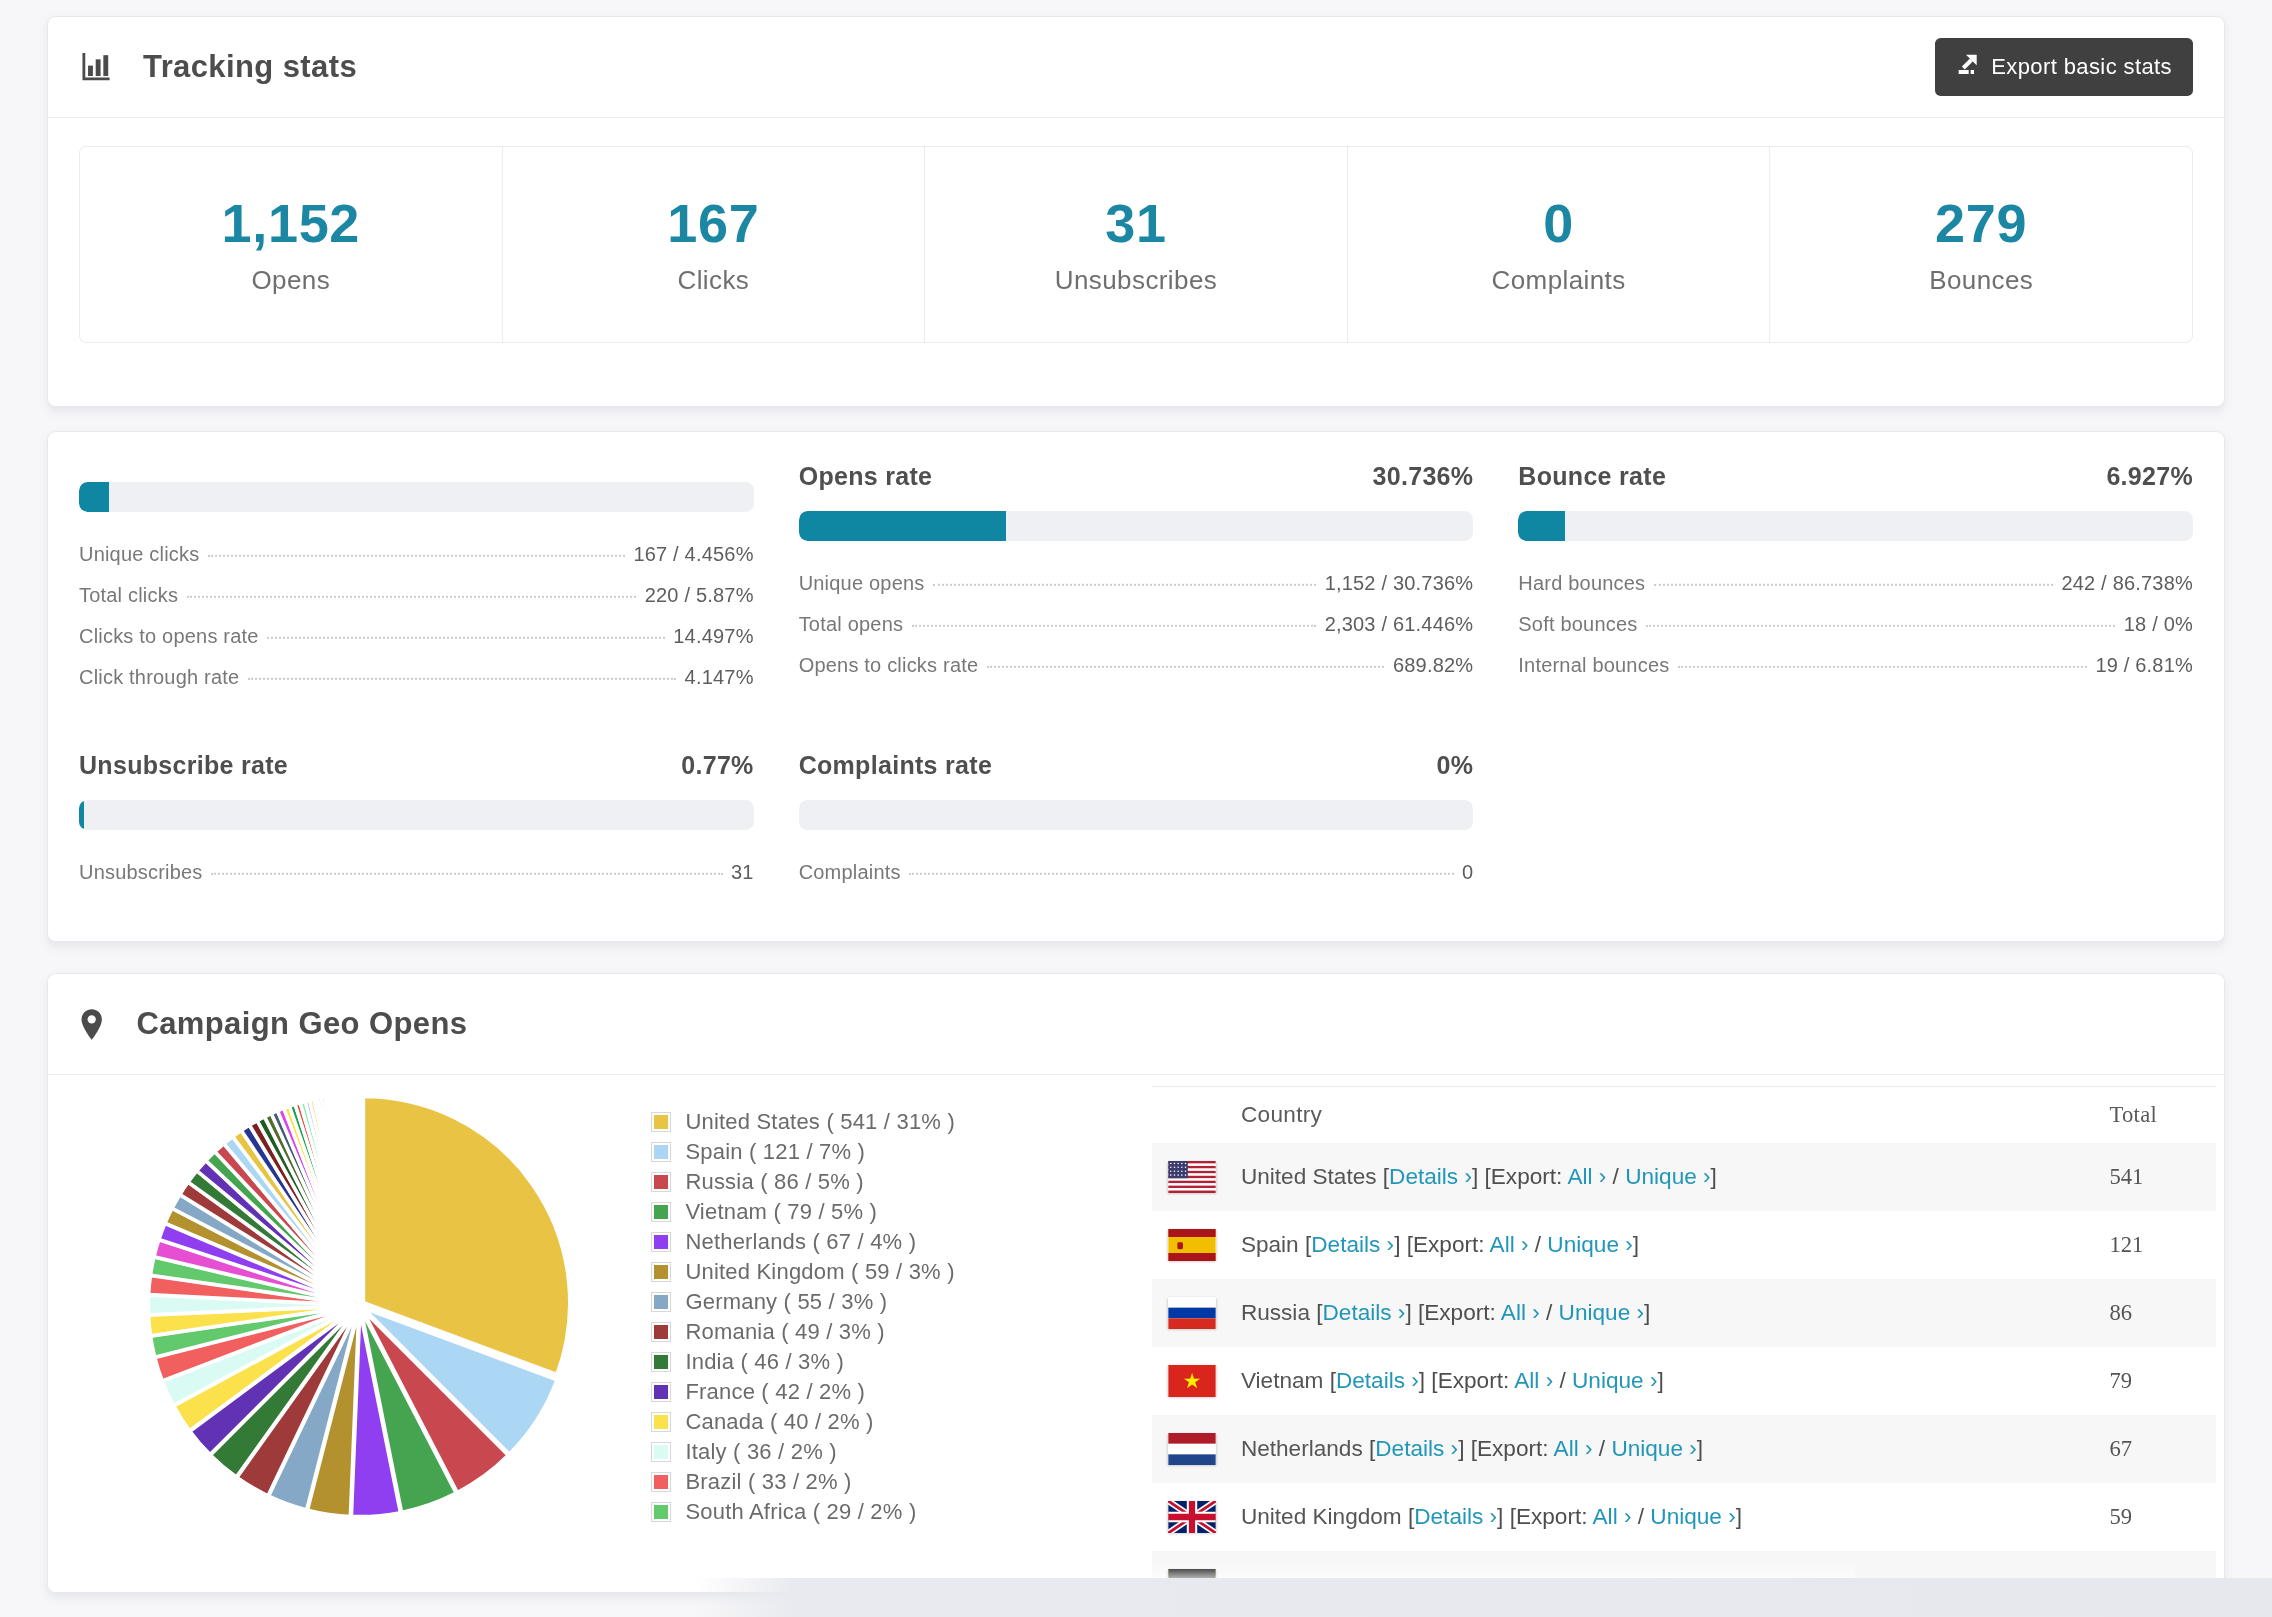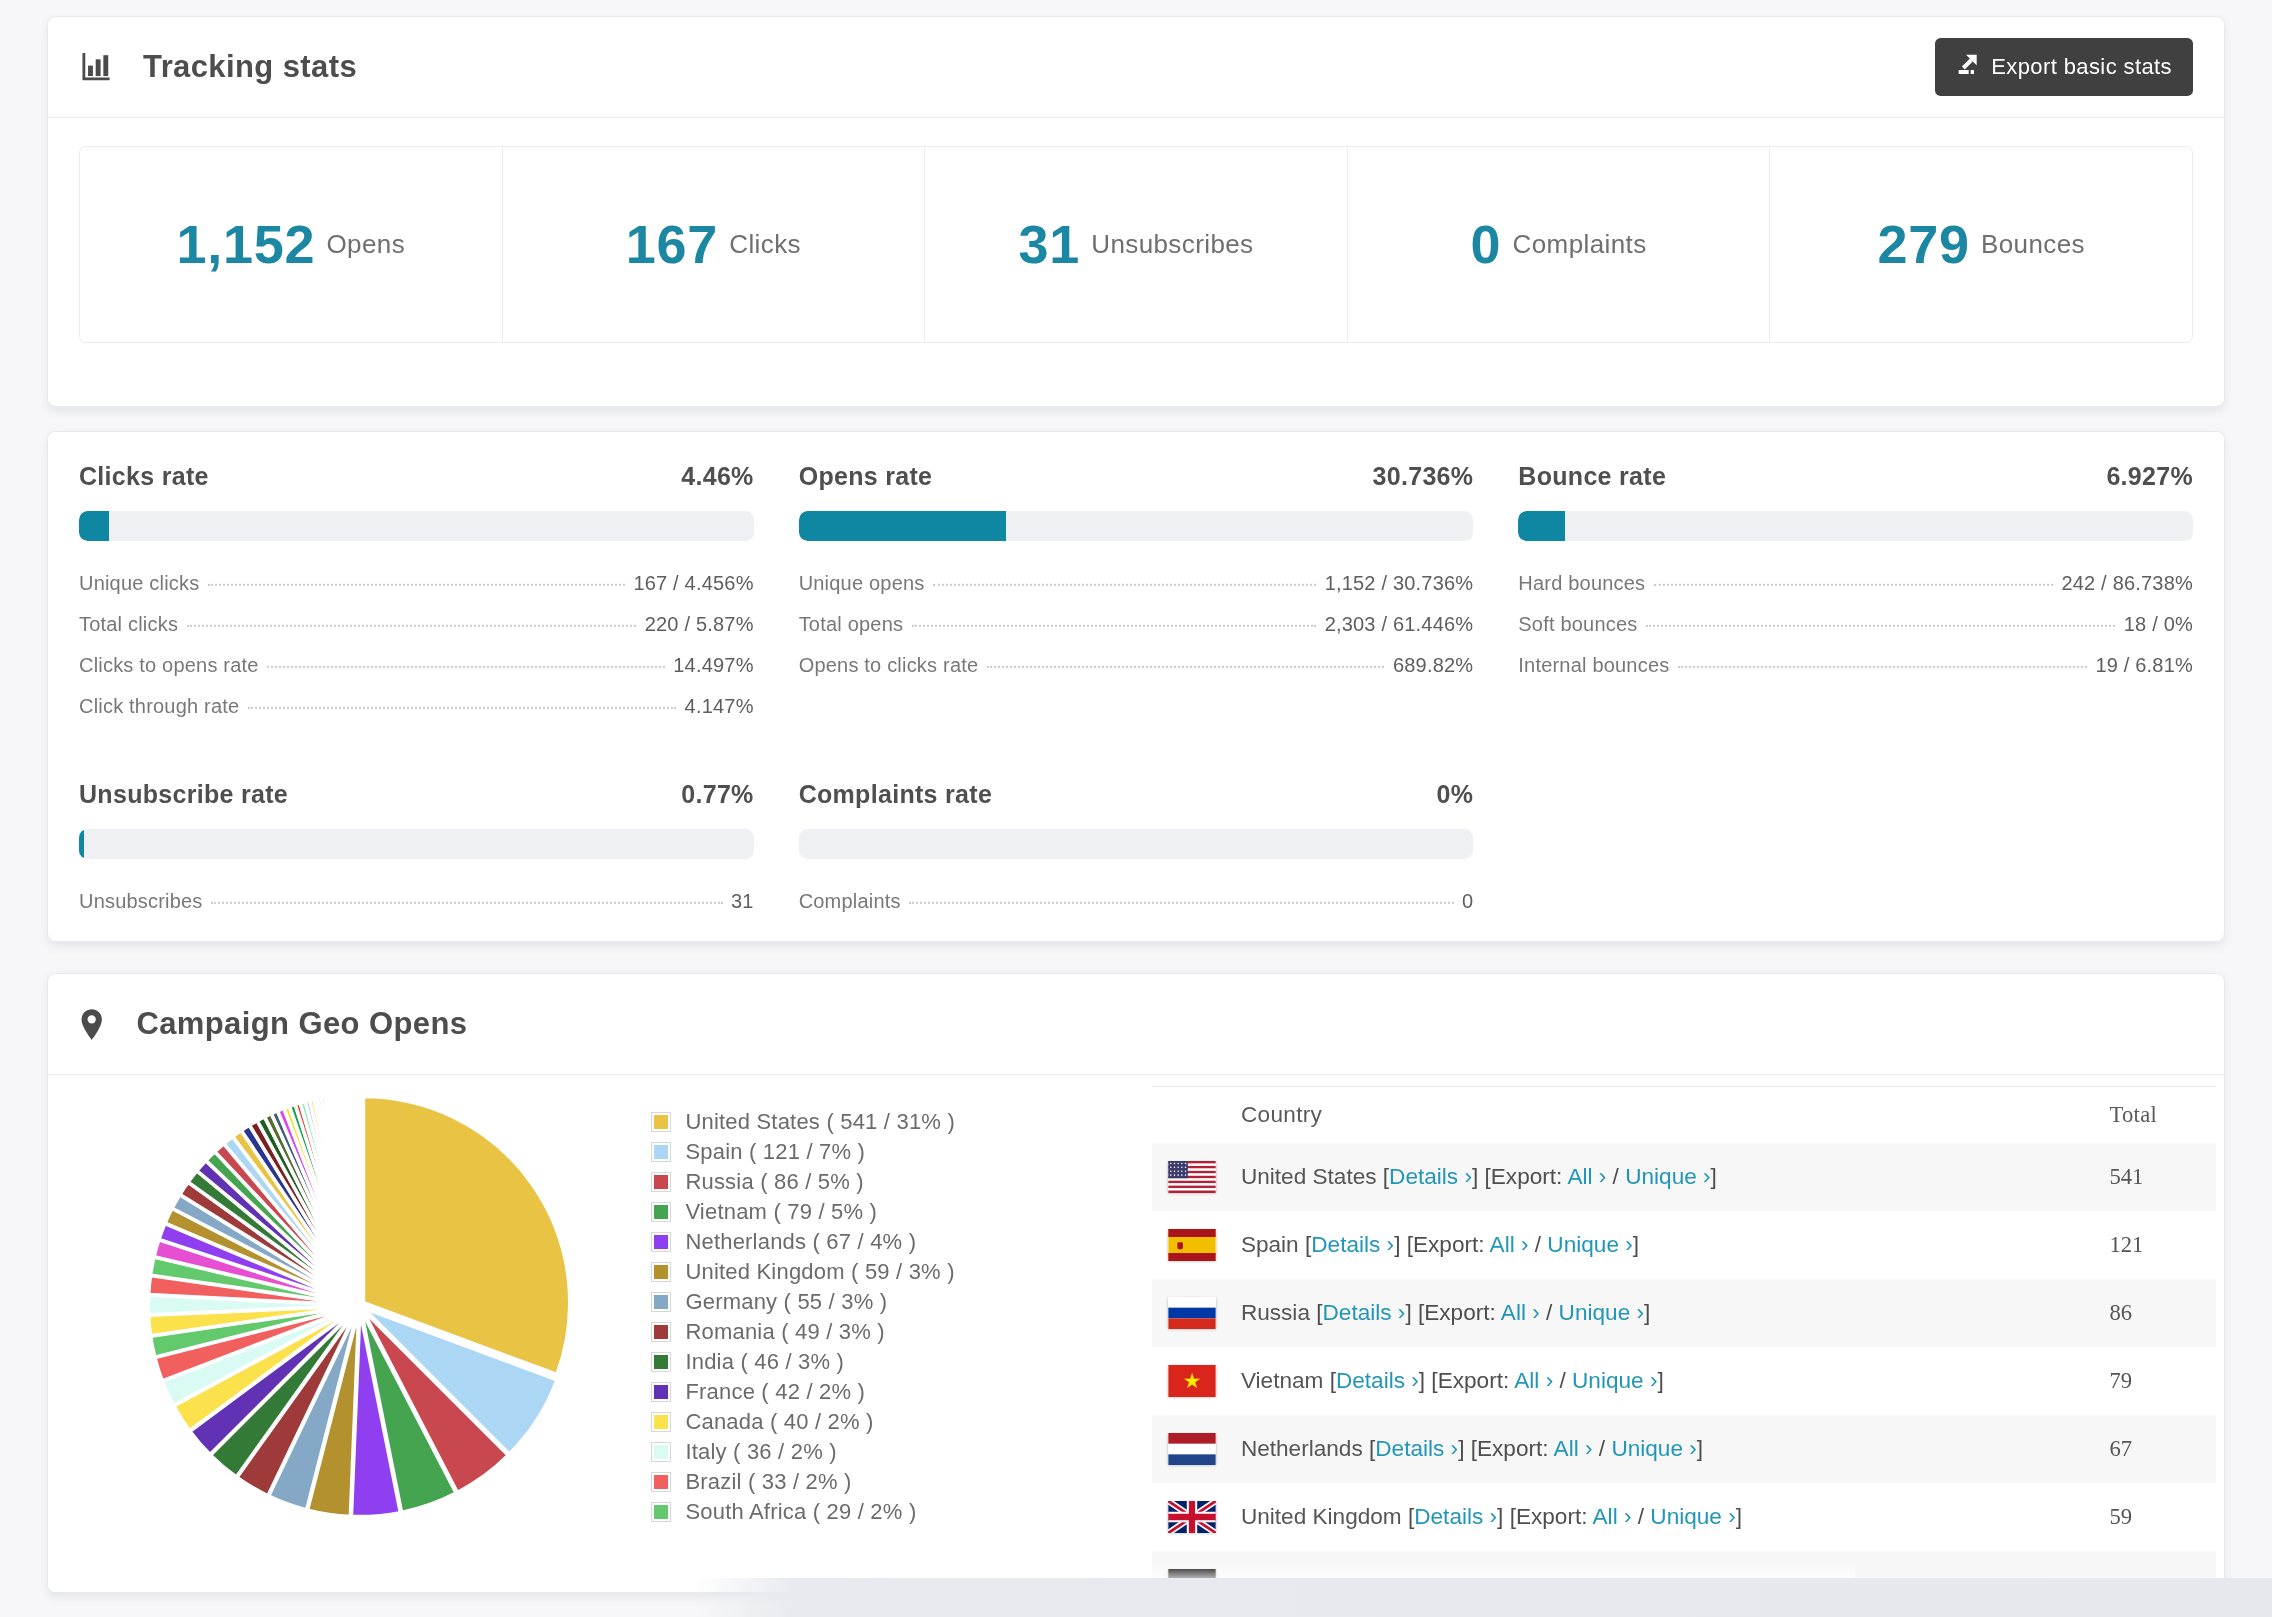--- a/index.html
+++ b/index.html
@@ -11,21 +11,21 @@
   #card-geo{top:973px;height:620px;overflow:hidden;}
   .card-header{height:100px;display:flex;align-items:center;justify-content:space-between;
                padding:0 31px;border-bottom:1.4px solid #ececec;}
   .card-title{display:flex;align-items:center;gap:32px;font-size:31px;color:#4d4d4d;letter-spacing:0.4px;font-weight:bold;}
   .card-title svg{display:block;}
   
   .btn-export{display:flex;align-items:center;gap:11.3px;background:#404040;color:#fff;border:none;
               border-radius:5.6px;font-size:22px;font-family:inherit;padding:14px 21px;cursor:pointer;letter-spacing:0.4px;}
   
   .stats-wrap{margin:28px 31px;border:1.4px solid #ebebf0;border-radius:7px;display:flex;height:195px;}
-  .stat{flex:1;display:flex;flex-direction:row;align-items:center;justify-content:center;gap:11.3px;
+  .stat{flex:1;display:flex;flex-direction:column;align-items:center;justify-content:center;gap:11.3px;
         border-right:1.4px solid #ebebf0;}
   .stat:last-child{border-right:none;}
   .stat-value{font-size:54px;font-weight:bold;color:#1b87a3;letter-spacing:0.7px;}
   .stat-label{font-size:26px;color:#6f6f6f;letter-spacing:0.4px;}
   
   #rates-grid{padding:30px 31px 28px;display:grid;grid-template-columns:repeat(3,1fr);column-gap:45px;row-gap:44px;}
   .rate-head{display:flex;justify-content:space-between;align-items:baseline;}
   .rate-title,.rate-value{font-size:25px;font-weight:bold;color:#4f4f4f;letter-spacing:0.3px;}
   .bar{margin-top:20px;height:30px;background:#eef0f3;border-radius:8.5px;position:relative;overflow:hidden;}
   .bar-fill{position:absolute;left:0;top:0;bottom:0;background:#0f87a2;border-radius:8.5px 0 0 8.5px;}
@@ -106,24 +106,20 @@
       <div class="stat">
         <div class="stat-value">279</div>
         <div class="stat-label">Bounces</div>
       </div>
     </div>
 </div>
 
 <div class="card" id="card-rates">
   <div id="rates-grid">
       <section>
-        <div class="rate-head">
-          <span class="rate-title">Clicks rate</span>
-          <span class="rate-value">4.46%</span>
-        </div>
         <div class="bar">
           <div class="bar-fill" style="width: 4.46%;"></div>
         </div>
         <div class="kvs">
           <div class="kv">
             <span class="kv-label">Unique clicks</span>
             <span class="kv-lead"></span>
             <span class="kv-value">167 / 4.456%</span>
           </div>
           <div class="kv">

